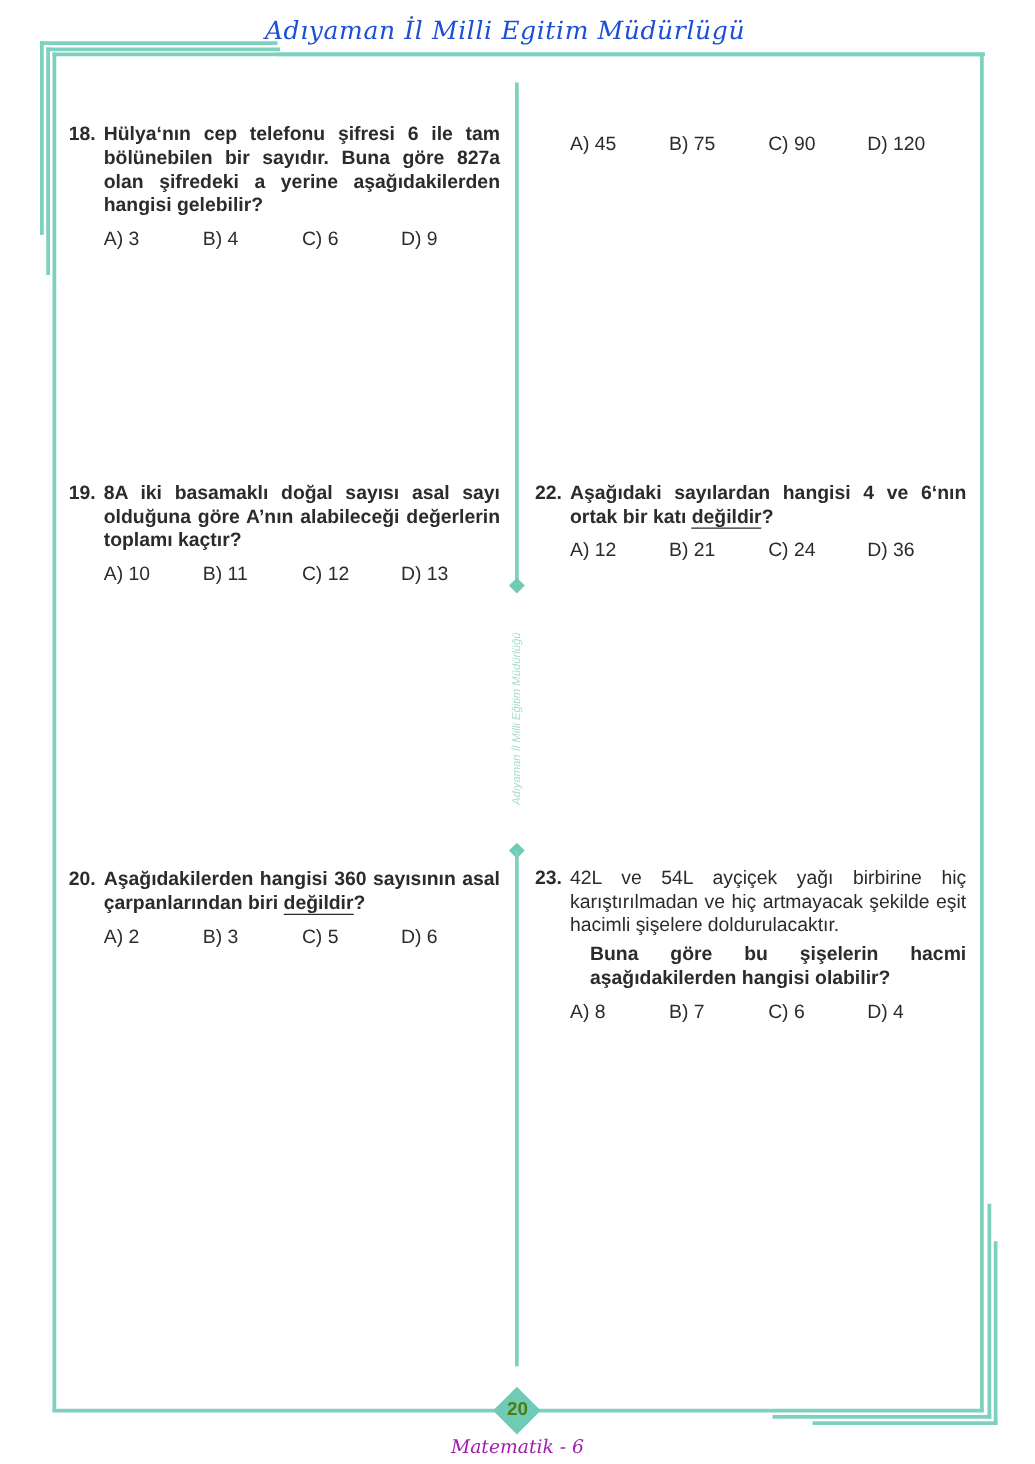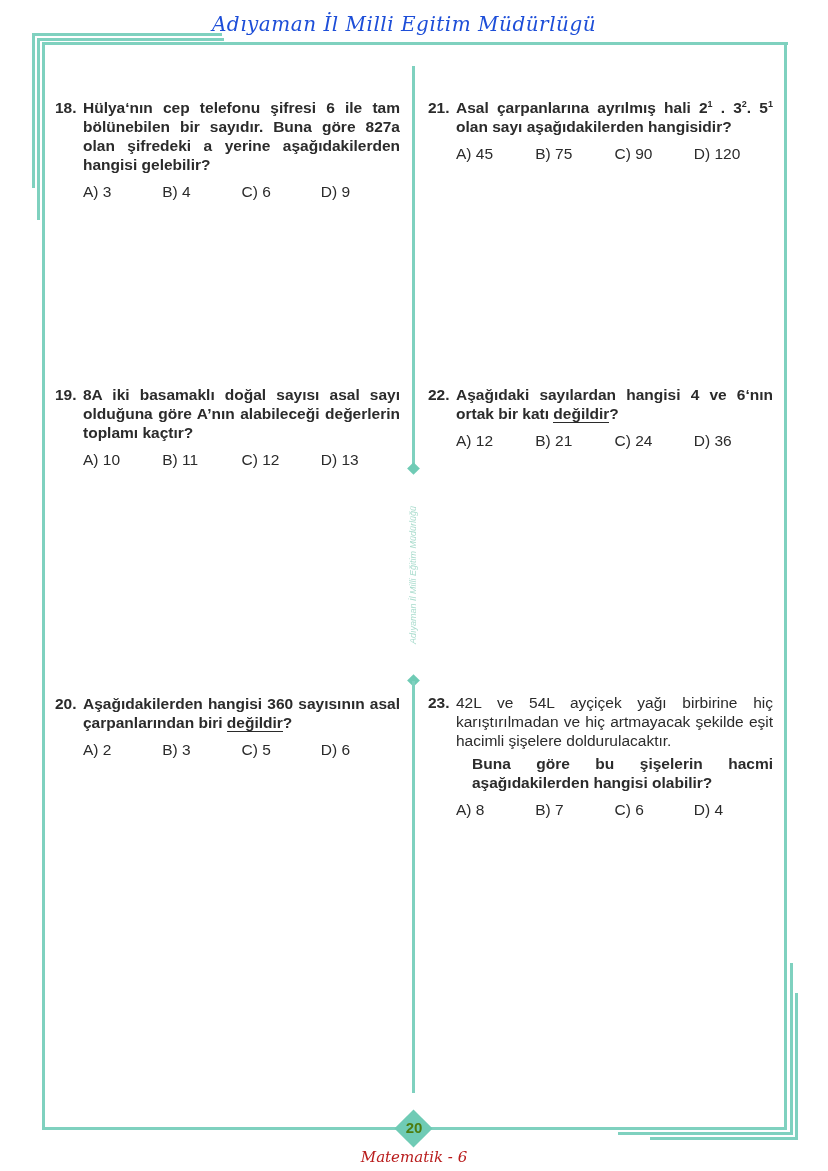--- a/index.html
+++ b/index.html
@@ -11,21 +11,21 @@
   }
   .line { position: absolute; background: #7fd1bf; }
   .header-title {
     position: absolute; left: 0; width: 808px; top: 12px; text-align: center;
     font-family: "DejaVu Serif", serif; font-style: italic;
     font-size: 20px; color: #1d4ed8; letter-spacing: 0.5px;
   }
   .footer-title {
     position: absolute; left: 0; width: 828px; top: 1148px; text-align: center;
     font-family: "DejaVu Serif", serif; font-style: italic;
-    font-size: 15px; color: #b91c1c;
+    font-size: 15px; color: #a21caf;
   }
   .page-diamond {
     position: absolute; left: 400px; top: 1115px; width: 27px; height: 27px;
     background: #6fcbb5; transform: rotate(45deg);
   }
   .page-num {
     position: absolute; left: 394px; top: 1119px; width: 40px; text-align: center;
     color: #4d7c0f; font-weight: bold; font-size: 15px;
   }
   .small-diamond {
@@ -82,24 +82,20 @@
   </div>
   <div class="options">
     <span class="option">A) 3</span>
     <span class="option">B) 4</span>
     <span class="option">C) 6</span>
     <span class="option">D) 9</span>
   </div>
 </div>
 
 <div class="question" style="left:428px;top:98px;">
-  <div class="q-row">
-    <span class="q-num">21.</span>
-    <span class="q-text"><span>Asal çarpanlarına ayrılmış hali </span><span>2</span><sup>1</sup><span> . </span><span>3</span><sup>2</sup><span>. </span><span>5</span><sup>1</sup><span> olan sayı aşağıdakilerden hangisidir?</span></span>
-  </div>
   <div class="options">
     <span class="option">A) 45</span>
     <span class="option">B) 75</span>
     <span class="option">C) 90</span>
     <span class="option">D) 120</span>
   </div>
 </div>
 
 <div class="question" style="left:55px;top:385px;">
   <div class="q-row">

